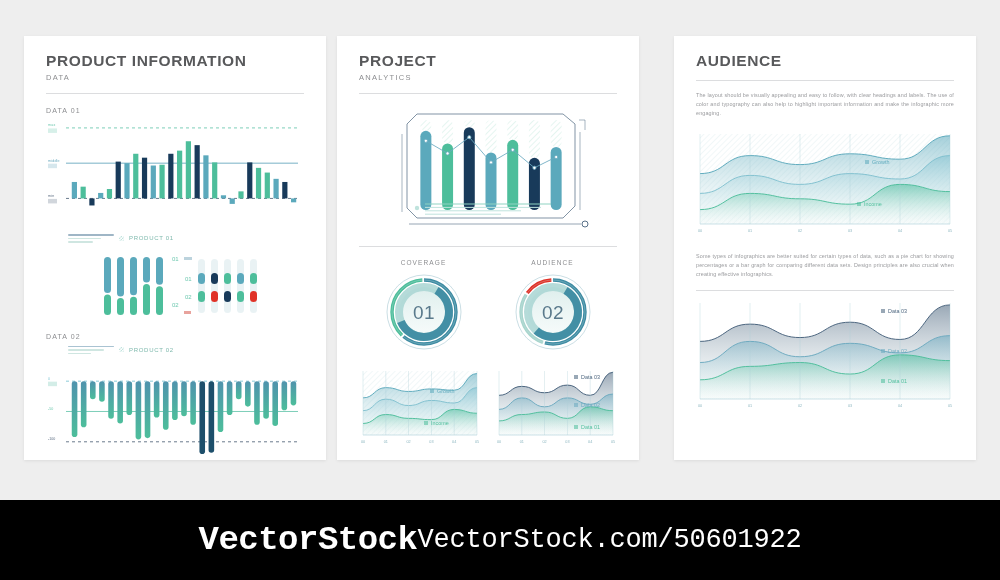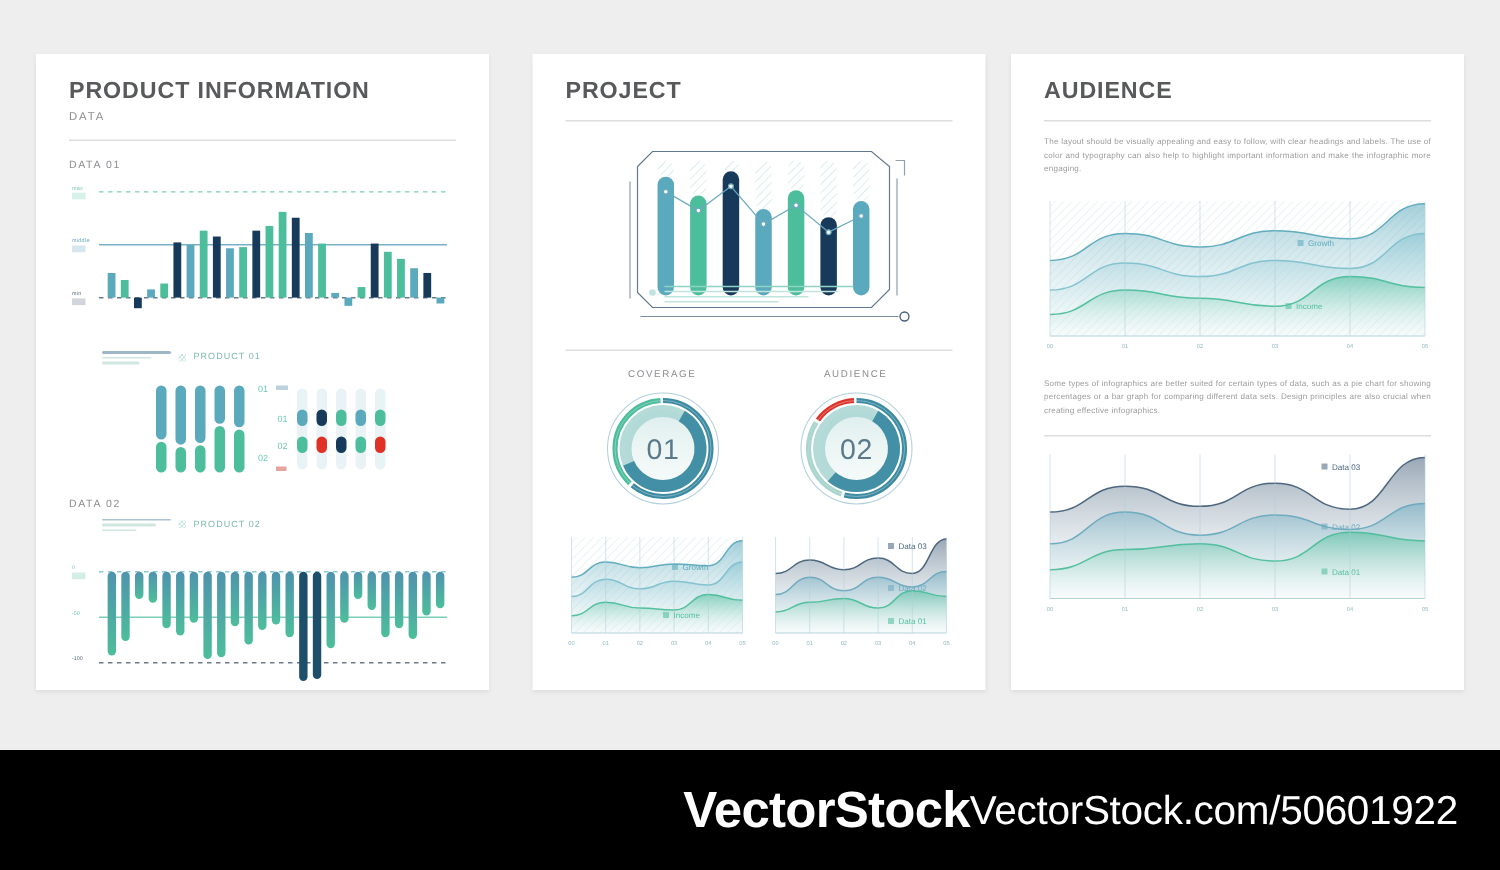--- a/index.html
+++ b/index.html
@@ -11,21 +11,21 @@
   }
   #stage { position: relative; width: 990px; height: 580px; background: #eeeeee; }
 
   
   .panel {
     position: absolute; top: 36px; width: 302px; height: 424px;
     background: #ffffff;
     box-shadow: 0 1px 3px rgba(0,0,0,.08);
   }
   #panel-left   { left: 24px; }
-  #panel-mid    { left: 355px; }
+  #panel-mid    { left: 337px; }
   #panel-right  { left: 674px; }
 
   .pad { padding: 16px 22px 0 22px; }
 
   .p-title {
     font-size: 15.5px; font-weight: bold; letter-spacing: .6px;
     color: #58595b; line-height: 1.1;
   }
   .p-sub {
     font-size: 7.5px; letter-spacing: 1.3px; color: #8c8d90;
@@ -64,22 +64,23 @@
   
   .donut-label {
     font-size: 6.5px; letter-spacing: 1.1px; color: #8c8d90;
     text-align: center;
   }
 
   
   #footer {
     position: absolute; left: 0; bottom: 0; width: 1000px; height: 80px;
     background: #000; color: #fff;
-    display: flex; align-items: center; justify-content: flex-end;
+    display: flex; align-items: center; justify-content: center;
     padding: 0 28px;
+    font-family: Liberation Mono, monospace;
   }
   #footer .brand { font-size: 34px; font-weight: bold; letter-spacing: -0.5px; }
   #footer .url   { font-size: 27px; letter-spacing: -0.2px; }
 </style>
 </head>
 <body>
 
 <div id="stage">
 
   <div class="panel" id="panel-left">
@@ -222,20 +223,21 @@
           <rect x="226.39999999999998" y="25.16129032258064" width="5.6" height="44.87741935483871" rx="2.8" fill="url(#g-d02)"></rect>
           <rect x="235.51999999999998" y="25.16129032258064" width="5.6" height="29.10967741935484" rx="2.8" fill="url(#g-d02)"></rect>
           <rect x="244.63999999999996" y="25.16129032258064" width="5.6" height="24.258064516129032" rx="2.8" fill="url(#g-d02)"></rect>
         </svg>
     </div>
   </div>
 
   <div class="panel" id="panel-mid">
     <div class="pad">
       <div class="p-title">PROJECT</div>
+      <div class="p-sub">ANALYTICS</div>
       <div class="rule"></div>
 
       <svg class="chart" id="svg-mid-hero" width="258" height="140" viewBox="0 0 258 140" style="margin-top:8px;">
           <defs>
             <pattern id="hatch-mid" width="4" height="4" patternTransform="rotate(45)" patternUnits="userSpaceOnUse">
               <line x1="0" y1="0" x2="0" y2="4" stroke="#9fd8c8" stroke-width="1" opacity="0.55"></line>
             </pattern>
           </defs>
           <path d="M 58 12 H 204 L 216 22 V 104 L 204 116 H 58 L 48 106 V 22 Z" fill="none" stroke="#46607a" stroke-width="0.8" opacity="0.85"></path>
           <path d="M 221 30 V 108 M 43 32 V 110" fill="none" stroke="#46607a" stroke-width="0.8" opacity="0.6"></path>

